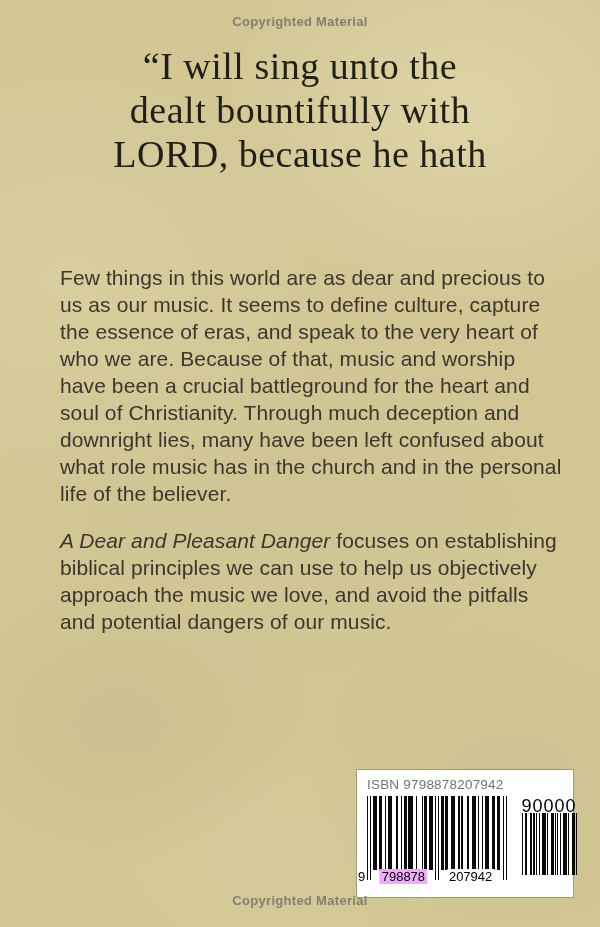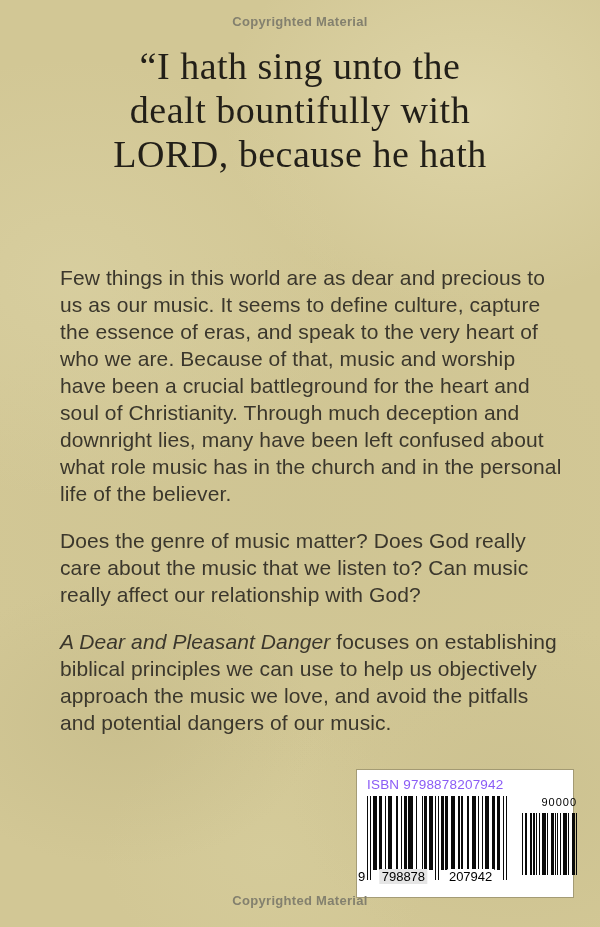--- a/index.html
+++ b/index.html
@@ -40,51 +40,50 @@
   }
   .body-text p{margin:0 0 20px 0;}
   .body-text em{font-style:italic;text-align:center;}
   .barcode-box{
     position:absolute;left:357px;top:770px;width:216px;height:127px;
     background:#ffffff;box-sizing:border-box;
     box-shadow:0 0 0 1px rgba(110,105,80,.45);
     padding:7px 8px 5px 10px;
     color:#000;
   }
-  .isbn-label{font-size:13.5px;color:#8b5cf6;letter-spacing:.2px;height:16px;}
+  .isbn-label{font-size:13.5px;color:#737373;letter-spacing:.2px;height:16px;}
   .barcode-row{display:flex;align-items:flex-start;margin-top:3px;}
   .main-barcode{position:relative;width:140px;height:96px;}
   .main-barcode svg{display:block;width:140px;height:84px;}
   .main-barcode svg rect{fill:#0a0a0a;}
   .ean-digits{position:absolute;left:0;top:72px;width:140px;height:16px;font-size:13px;}
   .ean-digits .lead{position:absolute;left:-9px;top:1px;background:transparent;}
-  .ean-digits .g1{position:absolute;left:26%;top:1px;transform:translateX(-50%);background:#e5e5e5;padding:0 2px;}
+  .ean-digits .g1{position:absolute;left:26%;top:1px;transform:translateX(-50%);background:#f0abfc;padding:0 2px;}
   .ean-digits .g2{position:absolute;left:74%;top:1px;transform:translateX(-50%);background:#fff;padding:0 2px;text-align:center;}
   .supplement{margin-left:14px;width:56px;}
-  .supp-digits{font-size:11px;text-align:right;letter-spacing:1px;height:16px;}
+  .supp-digits{font-size:18px;text-align:center;letter-spacing:1px;height:16px;}
   .supplement svg{display:block;width:56px;height:62px;margin-top:1px;}
   .supplement svg rect{fill:#0a0a0a;}
 </style>
 </head>
 <body>
 
 <div class="cover">
 
   <div class="copyright top">Copyrighted Material</div>
 
   <div class="quote">
-    <div class="quote-line">“I hath sing unto the</div>
+    <div class="quote-line">“I will sing unto the</div>
     <div class="quote-line">dealt bountifully with</div>
     <div class="quote-line">LORD, because he hath</div>
   </div>
 
 
   <div class="body-text">
     <p>Few things in this world are as dear and precious to us as our music. It seems to define culture, capture the essence of eras, and speak to the very heart of who we are. Because of that, music and worship have been a crucial battleground for the heart and soul of Christianity. Through much deception and downright lies, many have been left confused about what role music has in the church and in the personal life of the believer.</p>
-    <p>Does the genre of music matter? Does God really care about the music that we listen to? Can music really affect our relationship with God?</p>
     <p><em>A Dear and Pleasant Danger</em><span> focuses on establishing biblical principles we can use to help us objectively approach the music we love, and avoid the pitfalls and potential dangers of our music.</span></p>
   </div>
 
   <div class="barcode-box">
     <div class="isbn-label">ISBN 9798878207942</div>
     <div class="barcode-row">
       <div class="main-barcode">
         <svg id="ean13svg" shape-rendering="crispEdges" viewBox="0 0 95 84" preserveAspectRatio="none">
             <rect x="0" y="0" width="1" height="84"></rect>
             <rect x="2" y="0" width="1" height="84"></rect>

